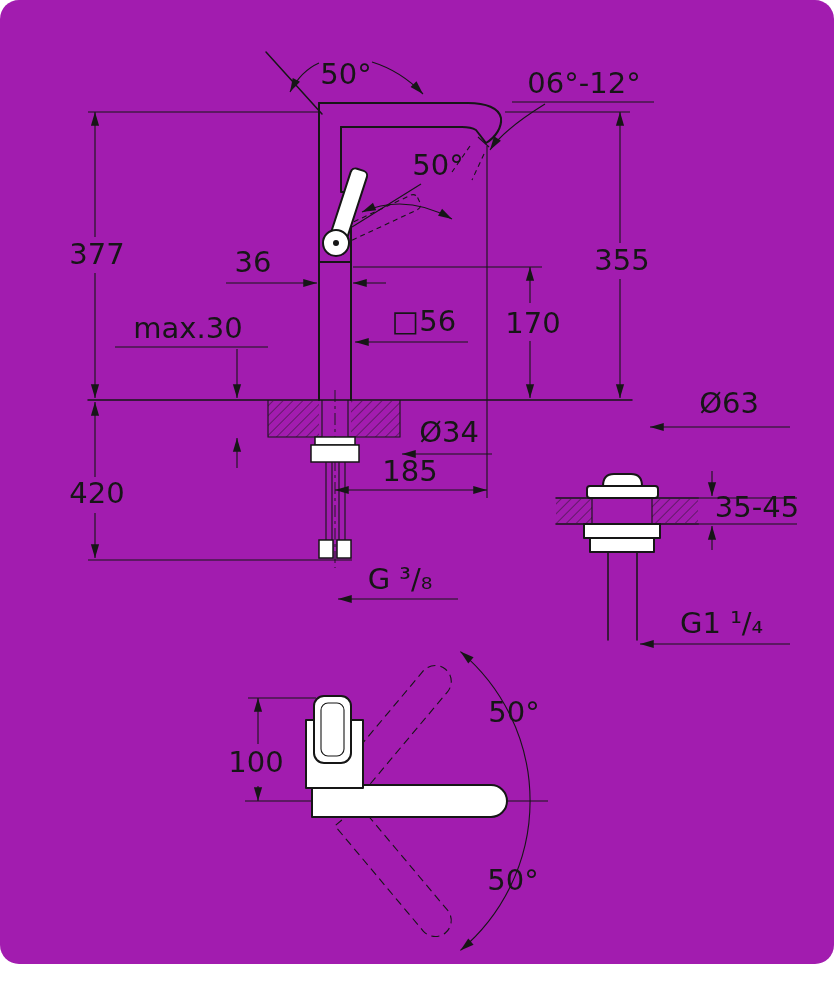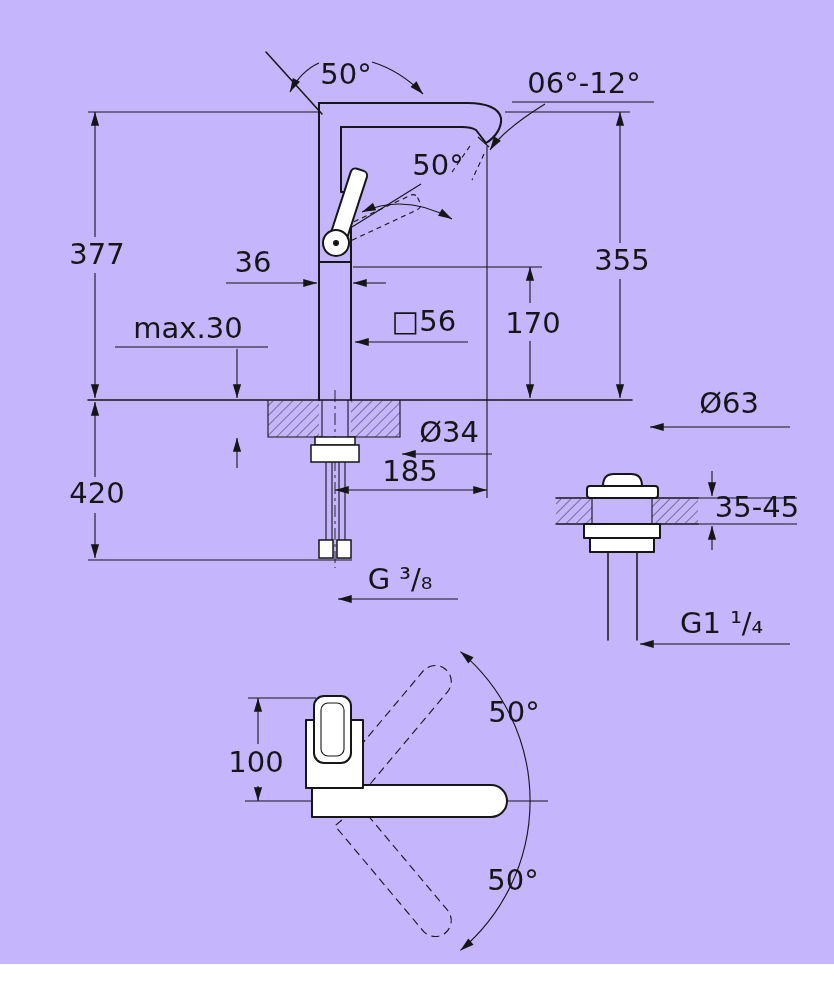--- a/index.html
+++ b/index.html
@@ -1,16 +1,16 @@
 <!DOCTYPE html>
 <html><head>
 <meta charset="utf-8">
 <style>
   html,body{margin:0;padding:0;background:#ffffff;}
-  .canvas{width:834px;height:964px;background:#c4b5fd;position:relative;overflow:hidden;}
+  .canvas{width:834px;height:964px;background:#a21caf;position:relative;overflow:hidden;border-radius:19px;}
   svg{display:block;}
   .obj{fill:none;stroke:#161616;stroke-width:2;stroke-linejoin:round;stroke-linecap:round;}
   .mid{fill:none;stroke:#161616;stroke-width:1.5;stroke-linecap:round;}
   .thin{fill:none;stroke:#161616;stroke-width:1.1;}
   .dim{fill:none;stroke:#161616;stroke-width:1.1;}
   .dash{stroke-dasharray:8 5;}
   .dashsm{stroke-dasharray:5 4;}
   .cl{stroke-dasharray:12 4 3 4;stroke-width:0.9;}
   .fillw{fill:#ffffff;}
   .t{font-family:"DejaVu Sans","Liberation Sans",sans-serif;font-size:29px;fill:#161616;}

